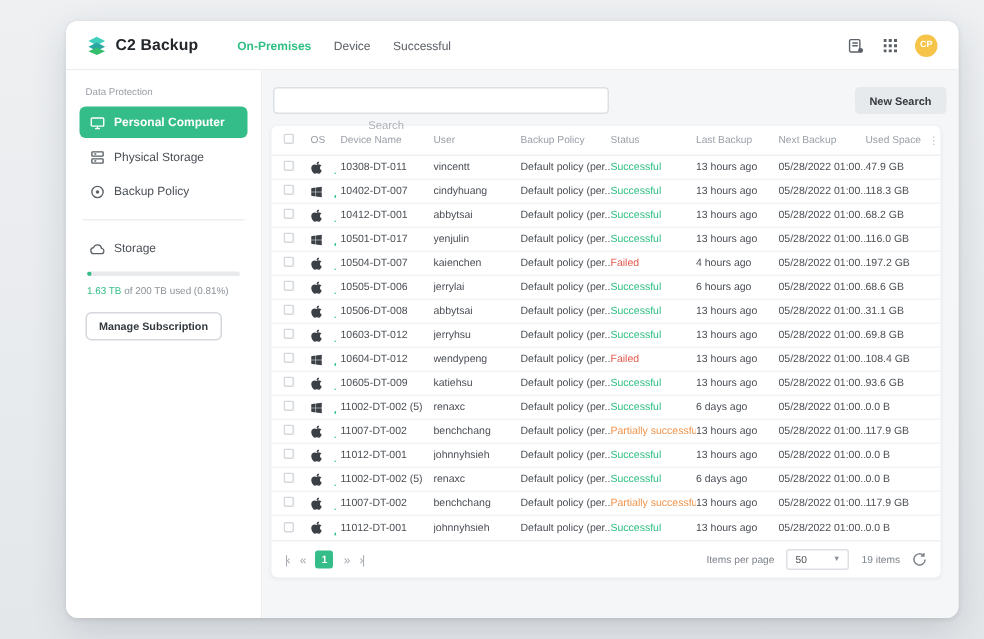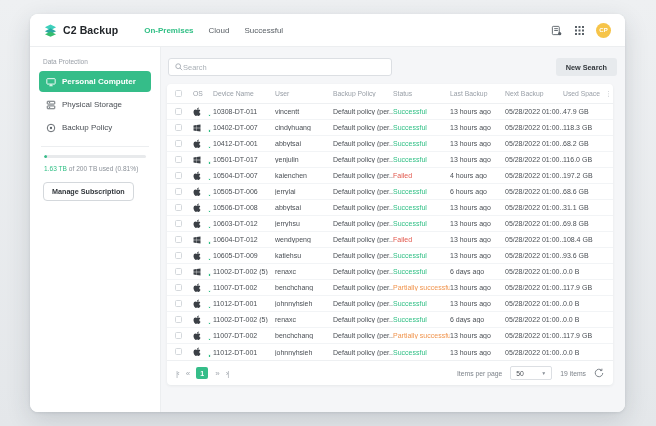--- a/index.html
+++ b/index.html
@@ -1,20 +1,20 @@
 <!DOCTYPE html>
 <html><head>
 <meta charset="utf-8">
 <style>
   * { margin:0; padding:0; box-sizing:border-box; }
   html,body { width:656px; height:426px; font-family:"Liberation Sans", sans-serif; }
   body { background:linear-gradient(180deg,#eef0f2 0%,#e4e7ea 100%); overflow:hidden; }
   .stage { position:relative; width:656px; height:426px; }
 
-  .window { position:absolute; left:30px; top:14px; width:595px; height:398px;
+  .window { position:absolute; left:44px; top:14px; width:595px; height:398px;
     background:#fff; border-radius:8px; overflow:hidden;
     box-shadow:0 8px 24px rgba(40,50,60,.16), 0 1px 3px rgba(40,50,60,.10); }
 
   
   .topbar { height:33px; display:flex; align-items:center; padding:0 14px;
     border-bottom:1px solid #eceef0; background:#fff; }
   .logo { display:flex; align-items:center; gap:6px; }
   .logo-txt { font-size:10.5px; font-weight:bold; color:#22262a; letter-spacing:.1px; }
   .tabs { display:flex; gap:15px; margin-left:26px; }
   .tab { font-size:8px; color:#5a6066; cursor:pointer; }
@@ -39,21 +39,21 @@
   .progress { height:3px; border-radius:2px; background:#e8eaec; margin:5px 5px 6px 5px; overflow:hidden; }
   .progress-fill { height:100%; border-radius:2px; background:#35bd89; }
   .usage { font-size:6.6px; color:#8b9199; margin:0 5px; line-height:1.4; }
   .usage .used { color:#2fbf84; }
   .manage-btn { display:inline-block; margin:9px 0 0 4px; padding:4px 8px; font-size:7.2px; font-weight:bold;
     color:#33383d; background:#fff; border:1px solid #d4d8dc; border-radius:4px; cursor:pointer; }
 
   
   .toolbar { display:flex; align-items:center; margin:2px 1px 8px 1px; }
   .search-box { width:224px; height:18px; background:#fff; border:1px solid #dcdfe3; border-radius:3px;
-    display:flex; align-items:center; padding:0 6px; gap:0; }
+    display:flex; align-items:center; padding:0 6px; gap:20px;flex-direction:column; }
   .search-box input { border:none; outline:none; flex:1; font-size:7.5px; color:#4a4f55;
     font-family:"Liberation Sans",sans-serif; background:transparent; }
   .search-box input::placeholder { color:#aab0b7; }
   .new-device-btn { margin-left:auto; height:18px; padding:0 10px; background:#e7eaed; border:none;
     border-radius:3px; font-size:7.3px; font-weight:bold; color:#33383d; cursor:pointer;
     font-family:"Liberation Sans",sans-serif; }
 
   
   .card { background:#fff; border-radius:4px; box-shadow:0 1px 3px rgba(40,50,60,.07);
     width:446px; overflow:hidden; }
@@ -96,21 +96,21 @@
       <div class="logo">
         <svg width="13" height="13" viewBox="0 0 14 14">
           <polygon points="7,0.5 13,3.6 7,6.7 1,3.6" fill="#3fd0bc"></polygon>
           <polygon points="7,4.6 13,7.7 7,10.8 1,7.7" fill="#2aa7a0"></polygon>
           <polygon points="7,8.4 13,11.0 7,13.6 1,11.0" fill="#35bd6e"></polygon>
         </svg>
         <span class="logo-txt">C2 Backup</span>
       </div>
       <div class="tabs">
         <span class="tab active">On-Premises</span>
-        <span class="tab">Cloud</span>
+        <span class="tab">Device</span>
         <span class="tab">Successful</span>
       </div>
       <div class="top-right">
         <span class="tr-icon">
           <svg width="11" height="11" viewBox="0 0 12 12" fill="none" stroke="currentColor" stroke-width="1">
             <rect x="1.5" y="1.5" width="7.5" height="9" rx="1"></rect>
             <line x1="3.5" y1="4" x2="7.5" y2="4"></line>
             <line x1="3.5" y1="6" x2="7.5" y2="6"></line>
             <circle cx="9.5" cy="9.5" r="1.8" fill="#596067" stroke="none"></circle>
           </svg>
@@ -165,20 +165,28 @@
             <svg width="10" height="10" viewBox="0 0 12 12" fill="none" stroke="#5a6066" stroke-width="1.1">
               <circle cx="6" cy="6" r="4.5"></circle>
               <circle cx="6" cy="6" r="1.4" fill="#5a6066" stroke="none"></circle>
             </svg>
           </span>
           <span>Backup Policy</span>
         </div>
 
         <div class="side-div"></div>
 
+        <div class="side-item">
+          <span class="si">
+            <svg width="11" height="10" viewBox="0 0 13 11" fill="none" stroke="#5a6066" stroke-width="1.1">
+              <path d="M3.5 9.5a2.6 2.6 0 0 1-.4-5.2A3.6 3.6 0 0 1 10 4.9a2.3 2.3 0 0 1-.6 4.6H3.5z"></path>
+            </svg>
+          </span>
+          <span>Storage</span>
+        </div>
 
         <div class="progress">
           <div class="progress-fill" id="storage-fill" style="width: 3%;"></div>
         </div>
         <div class="usage">
           <span class="used">1.63 TB</span><span> of 200 TB used (0.81%)</span>
         </div>
 
         <span class="manage-btn">Manage Subscription</span>
       </div>

